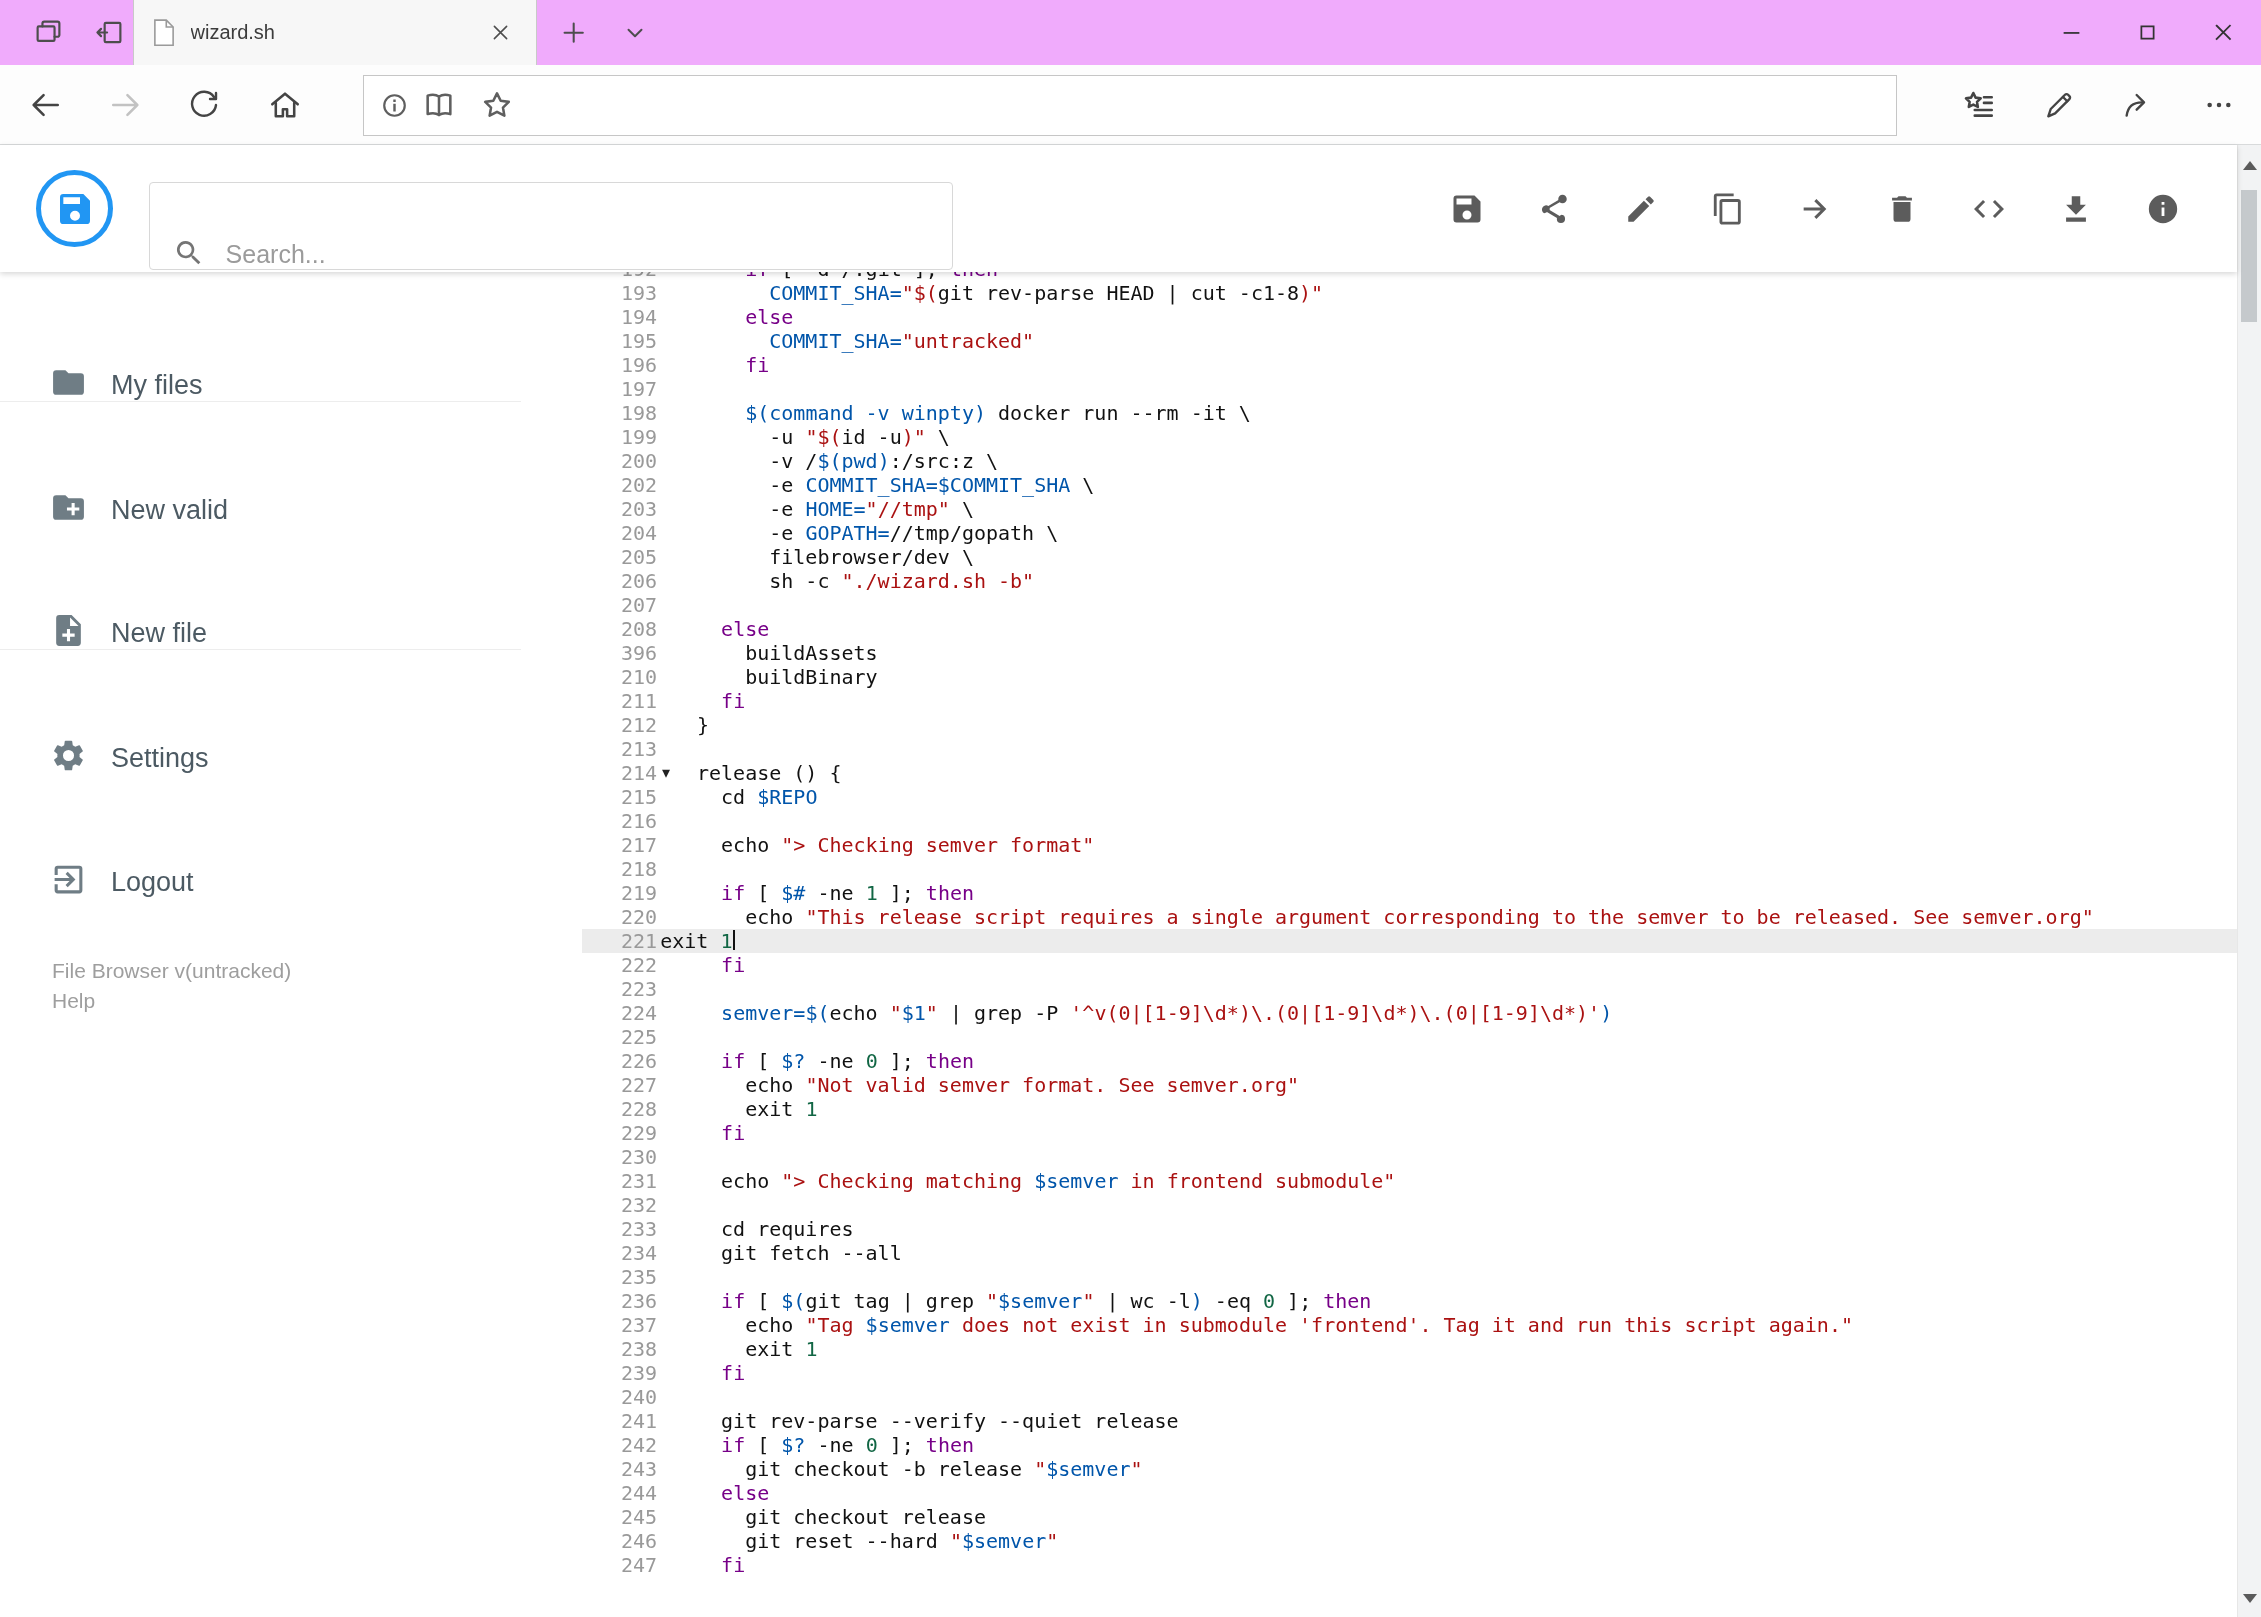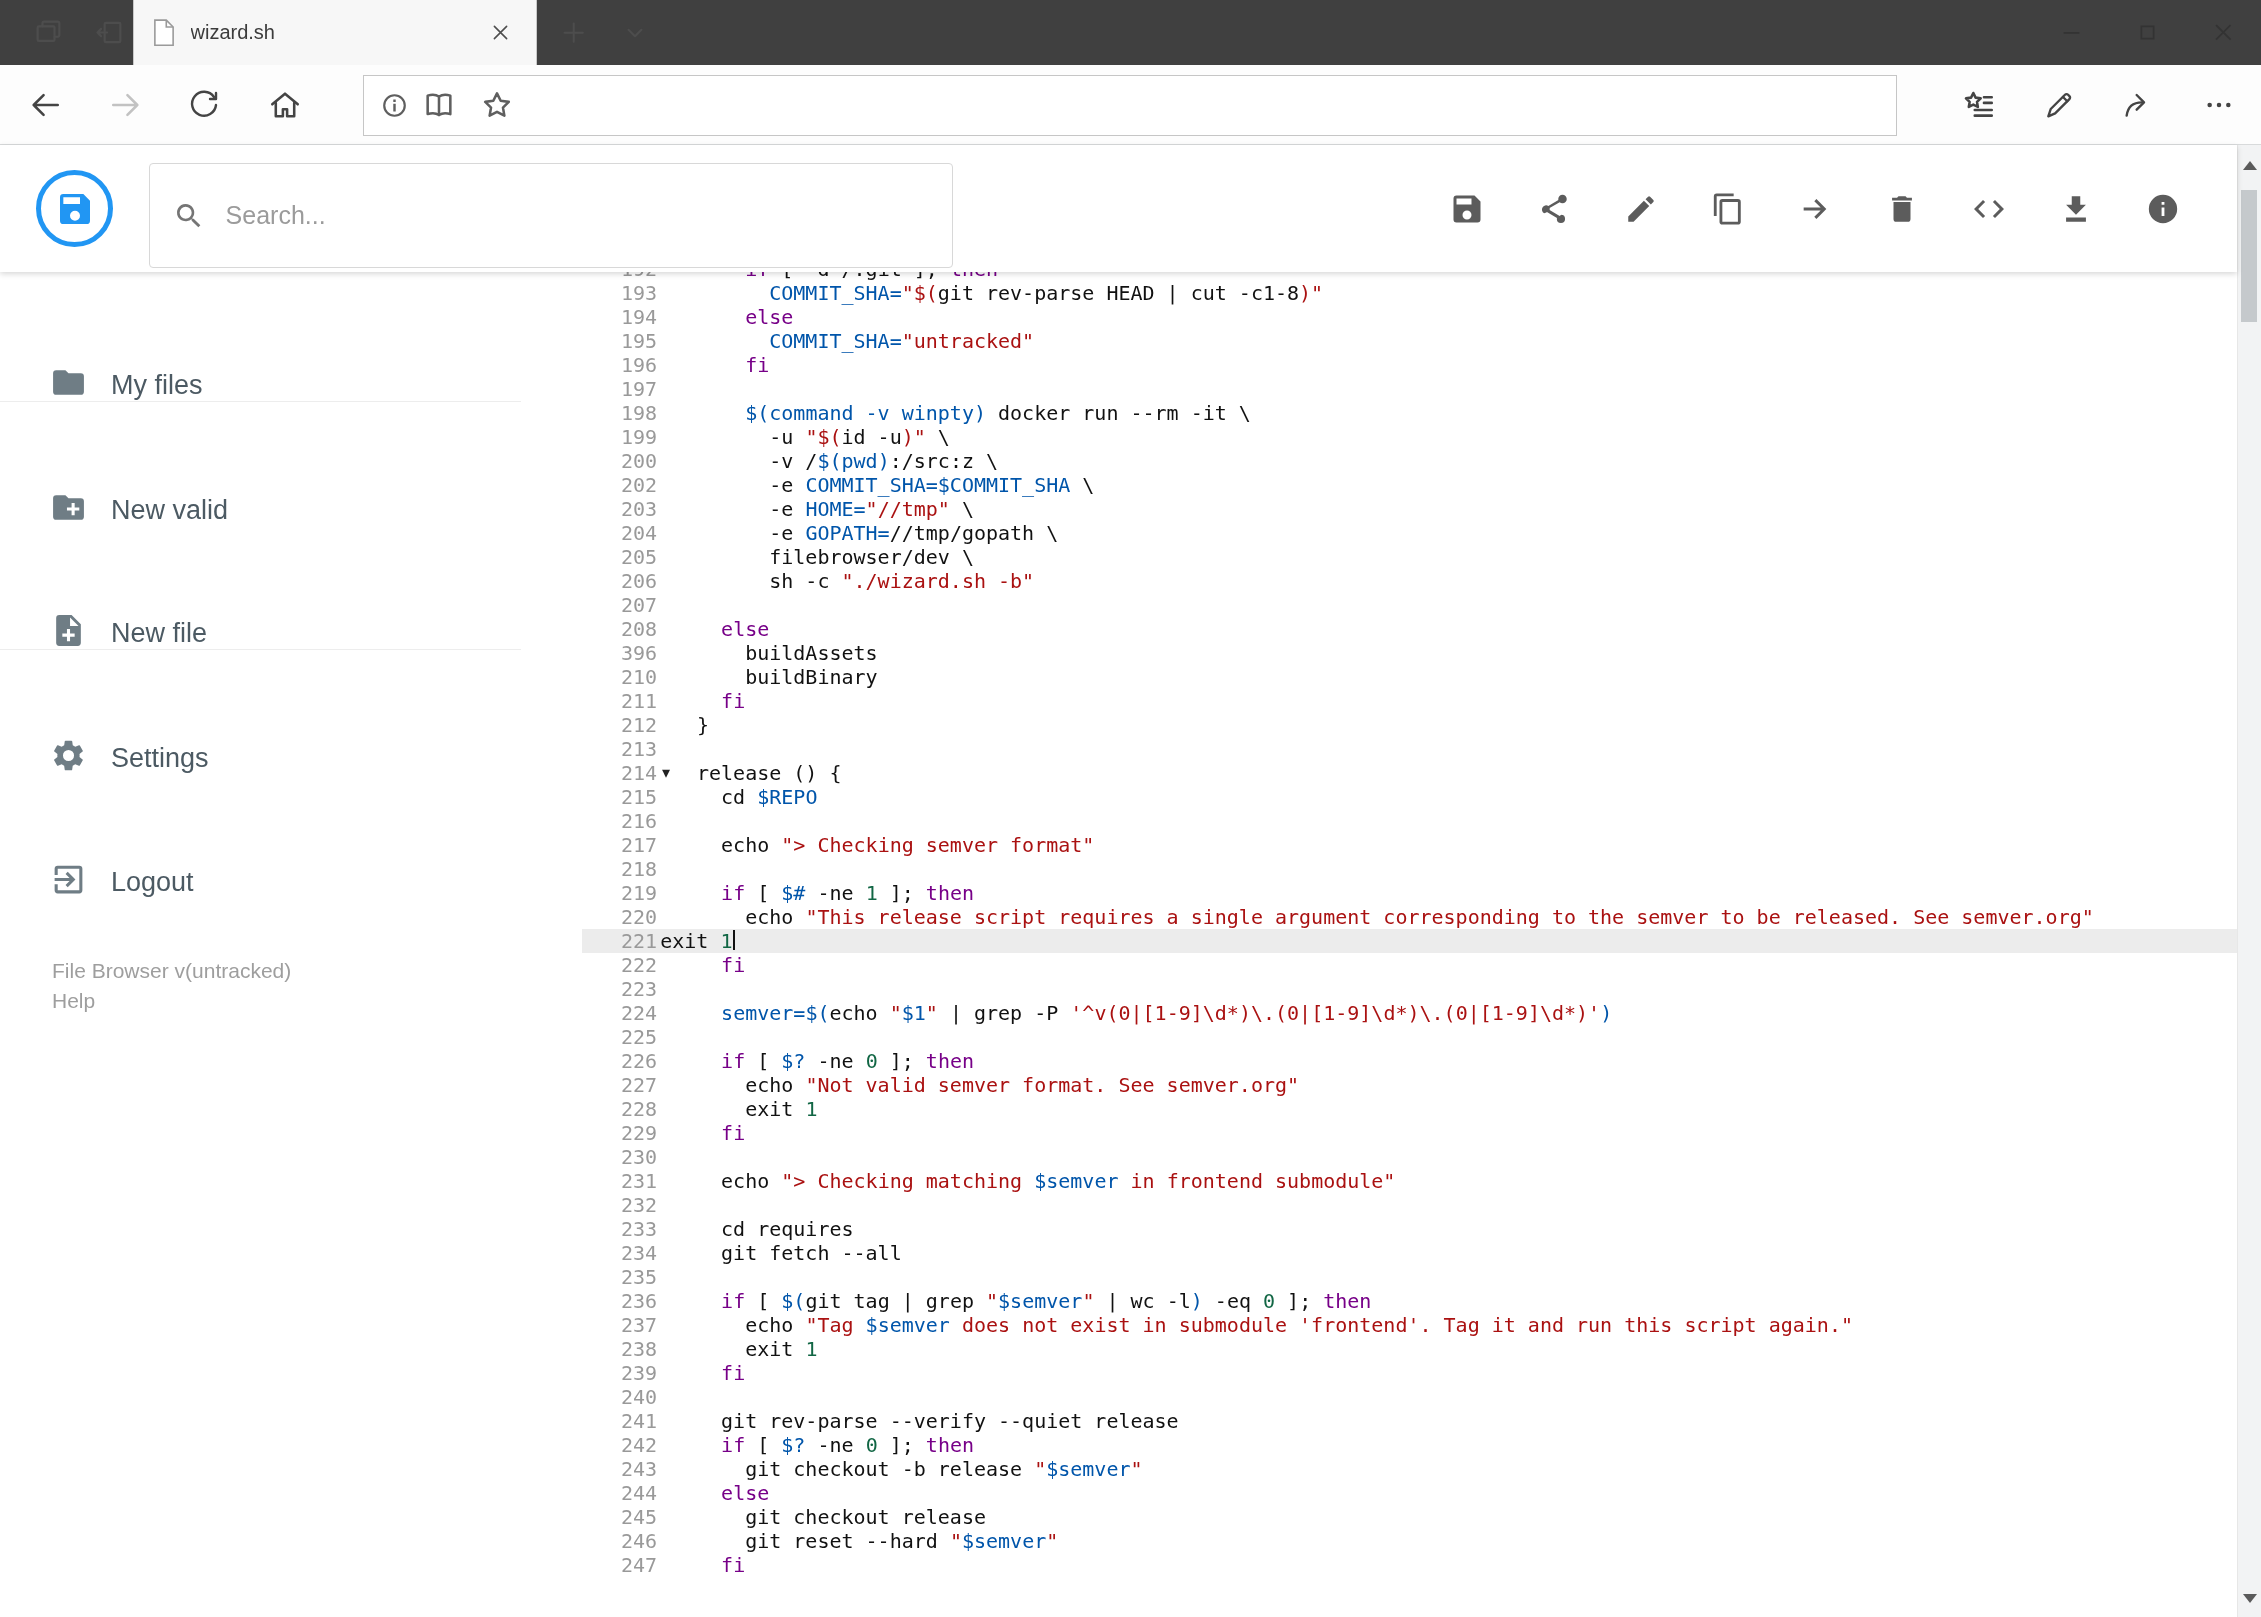--- a/index.html
+++ b/index.html
@@ -5,21 +5,21 @@
 <style>
   :root{
     --accent:#2196f3; --kw:#708; --var:#05a; --str:#a11; --num:#164;
   }
   *{margin:0;padding:0;box-sizing:border-box;}
   html,body{background:#fff;}
   #page{position:relative;width:2261px;height:1617px;overflow:hidden;background:#fff;
         font-family:"Liberation Sans",sans-serif;color:#333;}
 
   
-  .tabstrip{position:absolute;top:0;left:0;width:2261px;height:65px;background:#404040;}
+  .tabstrip{position:absolute;top:0;left:0;width:2261px;height:65px;background:#f0abfc;}
   .ts-btn{position:absolute;top:0;height:65px;width:61px;display:flex;align-items:center;justify-content:center;color:#4d4d4d;}
   .tab{position:absolute;left:133px;top:0;width:404px;height:65px;background:#f7f7f7;
        border-left:0.8px solid #c9c9c9;border-right:0.8px solid #c9c9c9;
        display:flex;align-items:center;padding:0 18px;}
   .tab-title{flex:1;margin-left:14.5px;font-size:20px;color:#3c3c3c;white-space:nowrap;overflow:hidden;}
   .tab-close{color:#4d4d4d;display:flex;align-items:center;justify-content:center;width:36px;height:36px;}
   .win-controls{position:absolute;right:0;top:0;height:65px;display:flex;}
   .win-btn{width:76px;height:65px;display:flex;align-items:center;justify-content:center;color:#333;}
 
   
@@ -32,22 +32,22 @@
   .url{flex:1;margin-left:14.5px;font-size:23.4px;white-space:nowrap;overflow:hidden;}
   .url .domain{color:#1b1b1b;}
   .url .path{color:#767676;}
   .addr-right{display:flex;align-items:center;gap:24px;margin-left:13px;color:#5f5f5f;}
 
   
   .appheader{position:absolute;top:145px;left:0;width:2237px;height:127px;background:#fff;
              box-shadow:0 2.4px 5.7px rgba(0,0,0,0.16);z-index:5;}
   .logo{position:absolute;left:36px;top:25px;width:77px;height:77px;border:5.7px solid var(--accent);
         border-radius:50%;display:flex;align-items:center;justify-content:center;color:var(--accent);background:#fff;}
-  .searchbox{position:absolute;left:149px;top:18px;width:804px;height:105px;background:#fff;
-             border:0.8px solid #d8d8d8;border-radius:4px;display:flex;align-items:center;padding-left:22.6px;}
+  .searchbox{position:absolute;left:149px;top:37px;width:804px;height:88px;background:#fff;
+             border:0.8px solid #d8d8d8;border-radius:4px;display:flex;align-items:flex-end;padding-left:22.6px;}
   .searchbox .mag{color:#757575;display:flex;align-items:center;}
   .searchbox input{border:none;outline:none;margin-left:21px;font-size:25px;color:#333;width:662px;
                    font-family:"Liberation Sans",sans-serif;background:transparent;}
   .searchbox input::placeholder{color:#9b9b9b;}
   .toolbar{position:absolute;left:1443px;top:0;height:127px;display:flex;align-items:center;gap:39px;}
   .tb-btn{width:48px;height:48px;display:flex;align-items:center;justify-content:center;color:#5c5c5c;}
 
   
   .main{position:absolute;top:271px;left:0;width:2237px;height:1346px;background:#fff;display:flex;overflow:hidden;}
   .sidebar{width:521px;padding-top:6.5px;position:relative;flex:none;}

